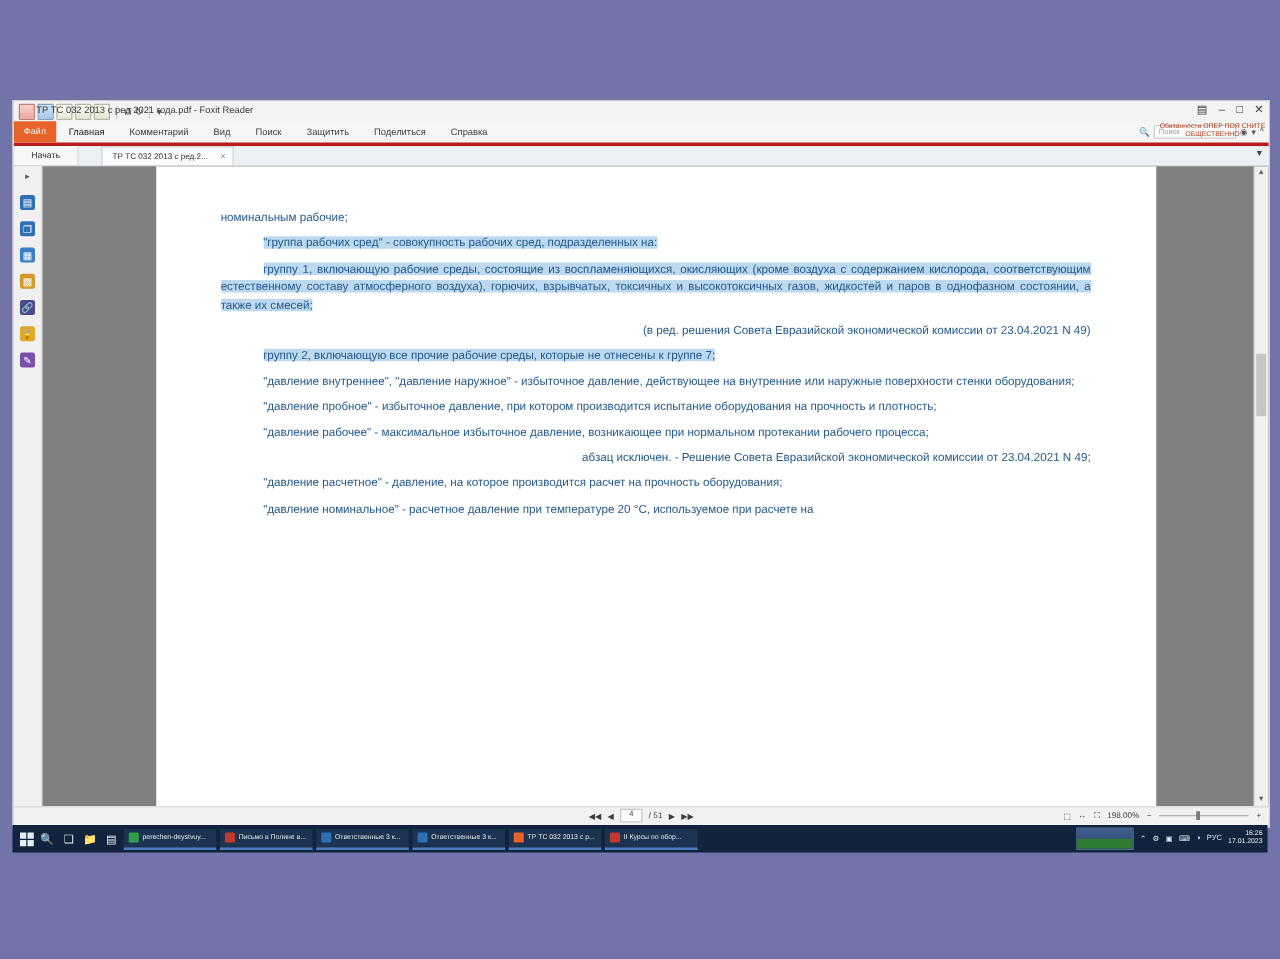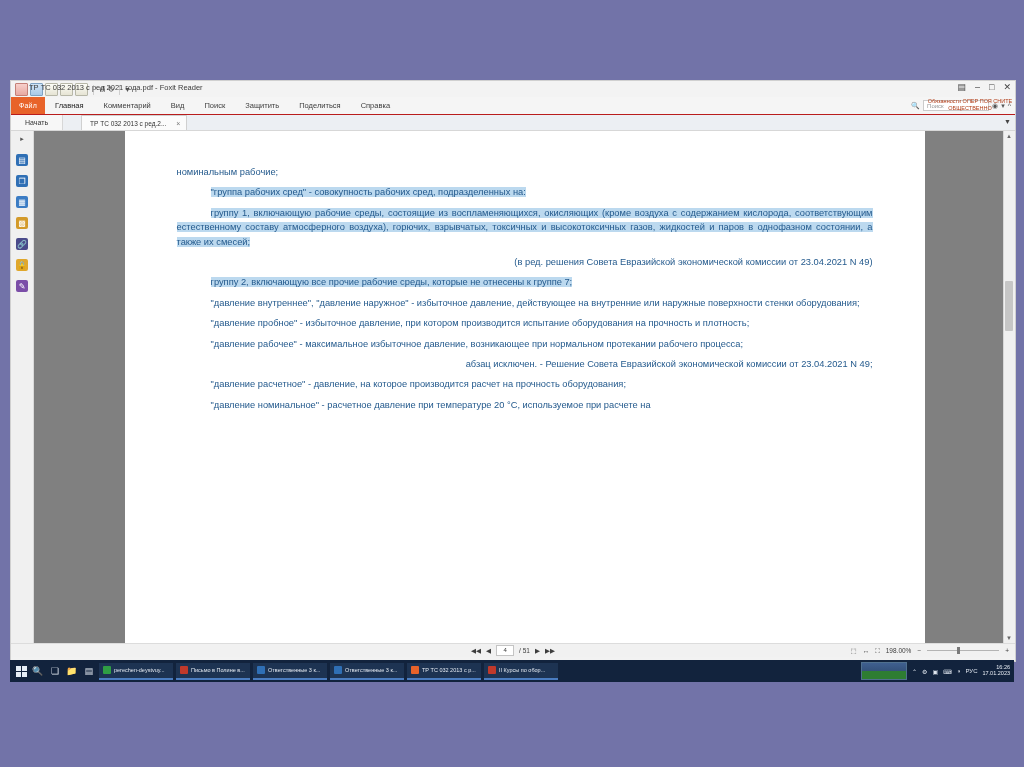--- a/index.html
+++ b/index.html
@@ -65,21 +65,21 @@
     right: 4px; top: 1px;
     display: flex; gap: 9px;
     font-size: 9px; color: #444;
     align-items: center;
   }
 
   
   .ribbon {
     height: 17px;
     background: #f5f5f5;
-    border-bottom: 1px solid #b91c1c;
+    border-bottom: 3px solid #b91c1c;
     display: flex;
     align-items: stretch;
     position: relative;
   }
   .file-tab {
     background: #e8632a;
     color: #fff;
     font-size: 7px;
     padding: 0 8px;
     display: flex; align-items: center;

